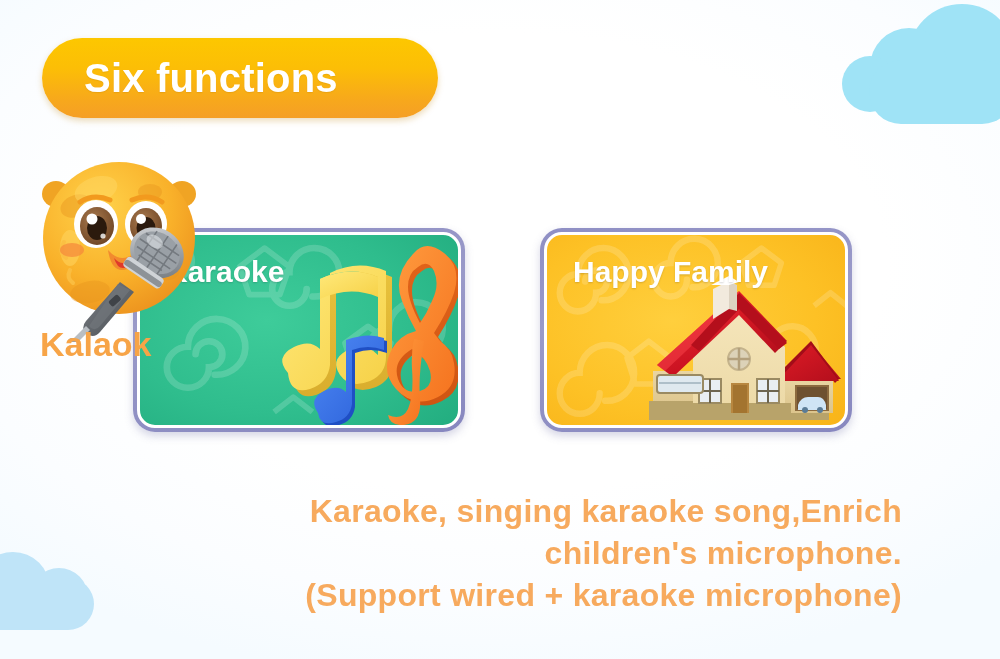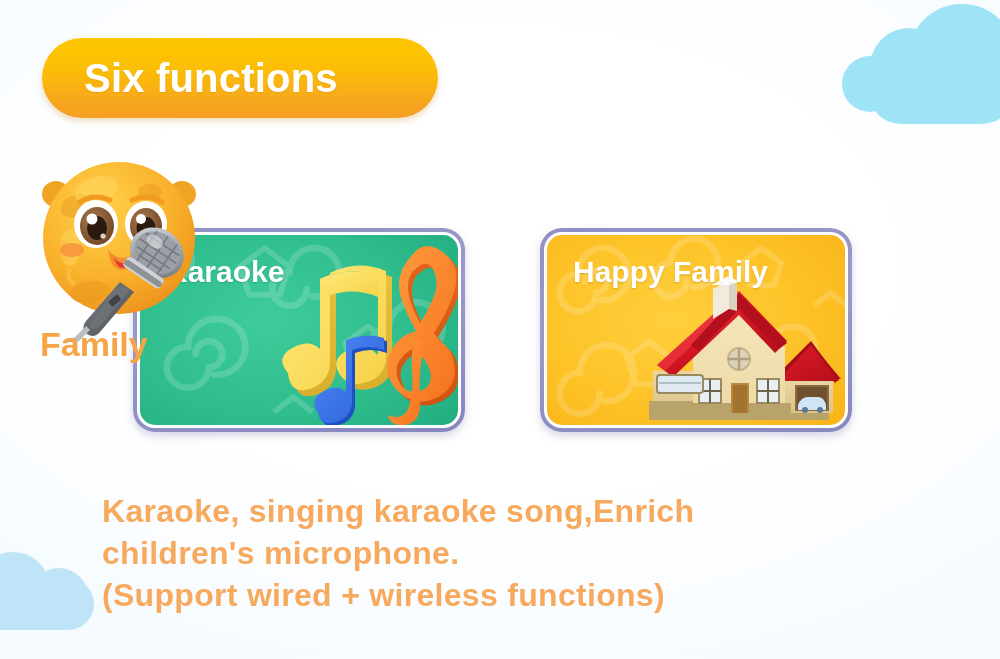--- a/index.html
+++ b/index.html
@@ -13,20 +13,21 @@
 
   
   #page {
     position:relative;
     width:1000px;
     height:659px;
     overflow:hidden;
     background:
       radial-gradient(ellipse 700px 420px at 50% 40%, #ffffff 0%, #ffffff 55%, #fbfdff 80%, #f5fbff 100%),
       linear-gradient(160deg,#f4fbff 0%,#ffffff 38%,#ffffff 62%,#f2f9ff 100%);
+    text-align: right;
   }
 
   
   .cloud { position:absolute; pointer-events:none; }
   .cloud .puff { position:absolute; border-radius:50%; }
   .cloud .base { position:absolute; border-radius:60px; }
 
   
   #cloud-tr { right:-10px; top:-6px; width:150px; height:150px; }
   #cloud-tr .p1 { width:108px; height:108px; right:-6px; top:10px;  background:#9fe3f6; }
@@ -418,21 +419,21 @@
 
       <path d="M104 146 L70 186 q-6 7 -13 2 q-7 -6 -1 -13 L90 136 Z" fill="url(#handleG)"></path>
       <path d="M100 144 L70 180 q-4 5 -9 2 l-2 -2 L88 138 Z" fill="#6f7479" opacity=".8"></path>
       <path d="M56 180 l-14 14 l4 4 l14 -14 z" fill="#b9bec3"></path>
       <circle cx="42" cy="196" r="4" fill="#9ba0a5"></circle>
 
       <rect x="78" y="156" width="12" height="7" rx="2" fill="#3f4348" transform="rotate(-42 78 156)"></rect>
     </svg>
   </div>
 
-  <div id="mascot-label">Family</div>
+  <div id="mascot-label">Kalaok</div>
 
   <div id="caption">
     <span class="line">Karaoke, singing karaoke song,Enrich</span>
     <span class="line">children's microphone.</span>
-    <span class="line">(Support wired + wireless functions)</span>
+    <span class="line">(Support wired + karaoke microphone)</span>
   </div>
 
 </div>
 
 </body></html>

